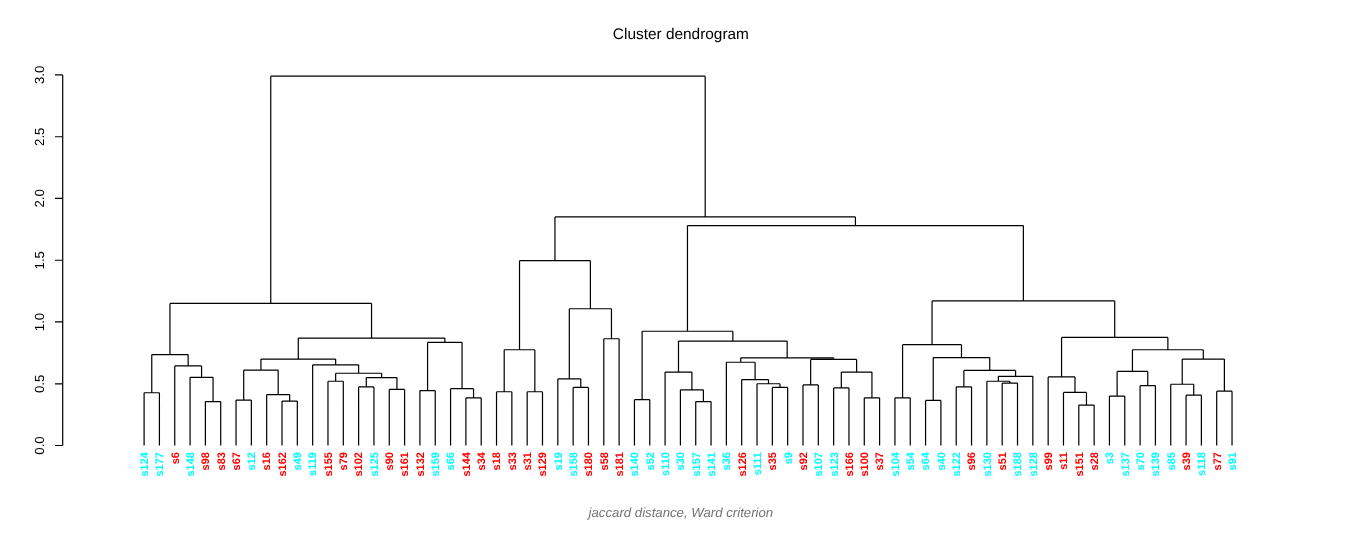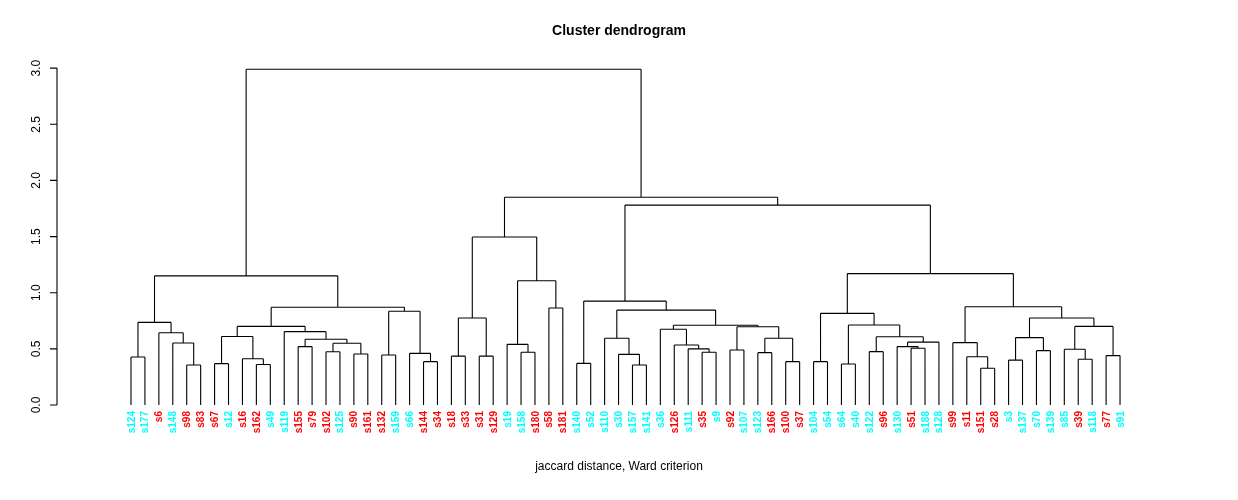--- a/index.html
+++ b/index.html
@@ -1,21 +1,21 @@
 <!DOCTYPE html>
 <html><head>
 <meta charset="utf-8">
 <style>
   html,body{margin:0;padding:0;background:#ffffff;}
   #stage{position:relative;width:1238px;height:500px;background:#ffffff;overflow:hidden;
          font-family:"Liberation Sans", sans-serif;}
   #plot-title{position:absolute;left:0;top:22px;width:1238px;text-align:center;
-              font-size:14px;font-weight:bold;color:#000;}
+              font-size:14px;font-weight:normal;color:#000;}
   #plot-xlabel{position:absolute;left:0;top:459px;width:1238px;text-align:center;
-               font-size:12px;color:#000000;}
+               font-size:12px;color:#737373;font-style:italic;}
   svg text{font-family:"Liberation Sans", sans-serif;}
 </style>
 </head>
 <body>
 
 <div id="stage">
   <div id="plot-title">Cluster dendrogram</div>
   <svg id="plot-svg" width="1238" height="500" viewBox="0 0 1238 500">
     <g id="axis-group">
         <path d="M57 405.0L57 68.1M57 405.0L50 405.0M57 348.9L50 348.9M57 292.7L50 292.7M57 236.6L50 236.6M57 180.4L50 180.4M57 124.3L50 124.3M57 68.1L50 68.1" stroke="#000000" stroke-width="1.1" fill="none"></path>

